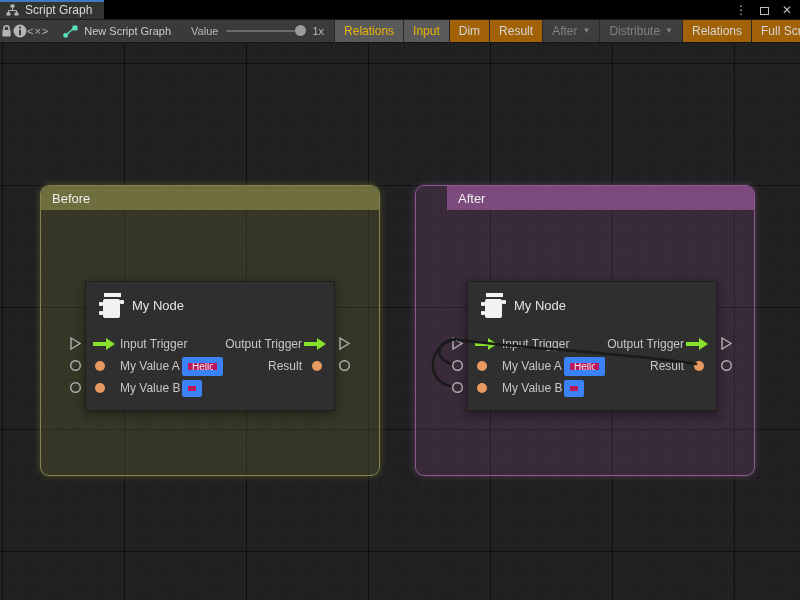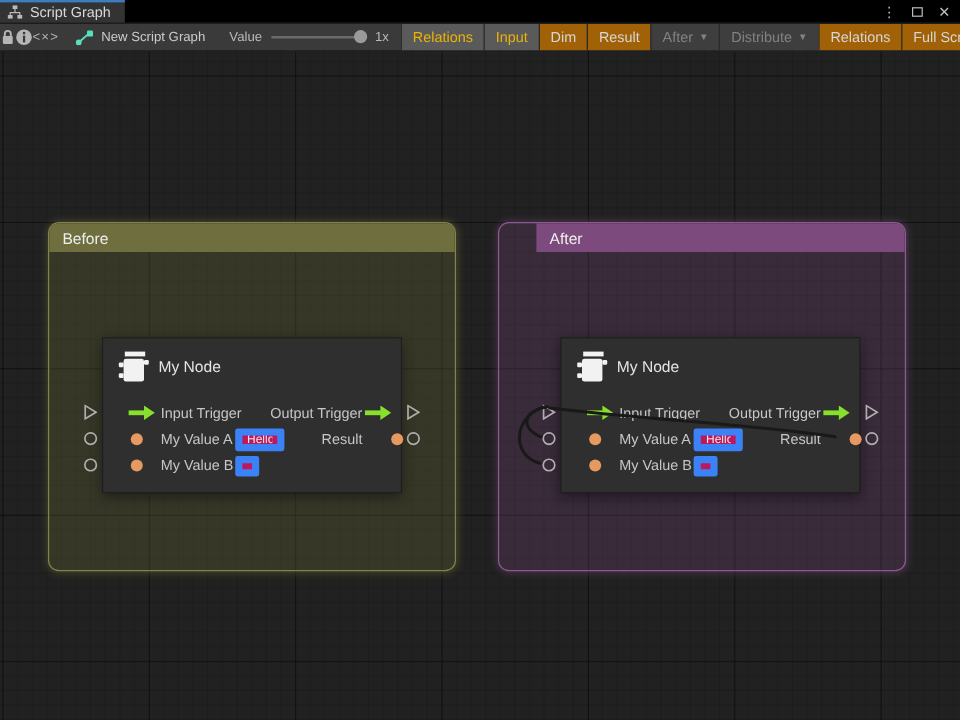--- a/index.html
+++ b/index.html
@@ -57,21 +57,21 @@
                  box-shadow:0 0 7px rgba(150,90,155,0.45); }
   .group.after .group-header { background:#7c4a7c;margin-left:31px; }
 
   
   .node { position:absolute; width:250px; height:130px; background:#2f2f2f;
           border:1px solid rgba(0,0,0,0.35); box-shadow:0 3px 10px rgba(0,0,0,0.45); cursor:grab; }
   .node-header { position:absolute; left:0; top:0; right:0; height:46px; display:flex; align-items:center;padding-left:34px; }
   .node-icon { position:absolute; left:12px; top:10px; }
   .node-title { position:absolute; left:46px; top:0; height:46px; display:flex; align-items:center;
                 font-size:13px; color:#e4e4e4; }
-  .port-row { position:absolute; left:0; right:0; height:20px;margin-left:14px; }
+  .port-row { position:absolute; left:0; right:0; height:20px; }
   .row-trigger { top:52px; } .row-a { top:74px; } .row-b { top:96px; }
   .p-label { position:absolute; top:0; height:20px; display:flex; align-items:center; font-size:12px; color:#c6c6c6; }
   .p-label.left { left:34px; }
   .p-label.right { right:32px; }
   .flow-arrow { position:absolute; top:4px; cursor:crosshair; }
   .flow-arrow.in { left:7px; }
   .flow-arrow.out { right:7px; }
   .value-dot { position:absolute; top:5px; width:10px; height:10px; border-radius:50%; background:#e69a5f; cursor:crosshair; }
   .value-dot.in { left:9px; }
   .value-dot.result { left:226px; }

